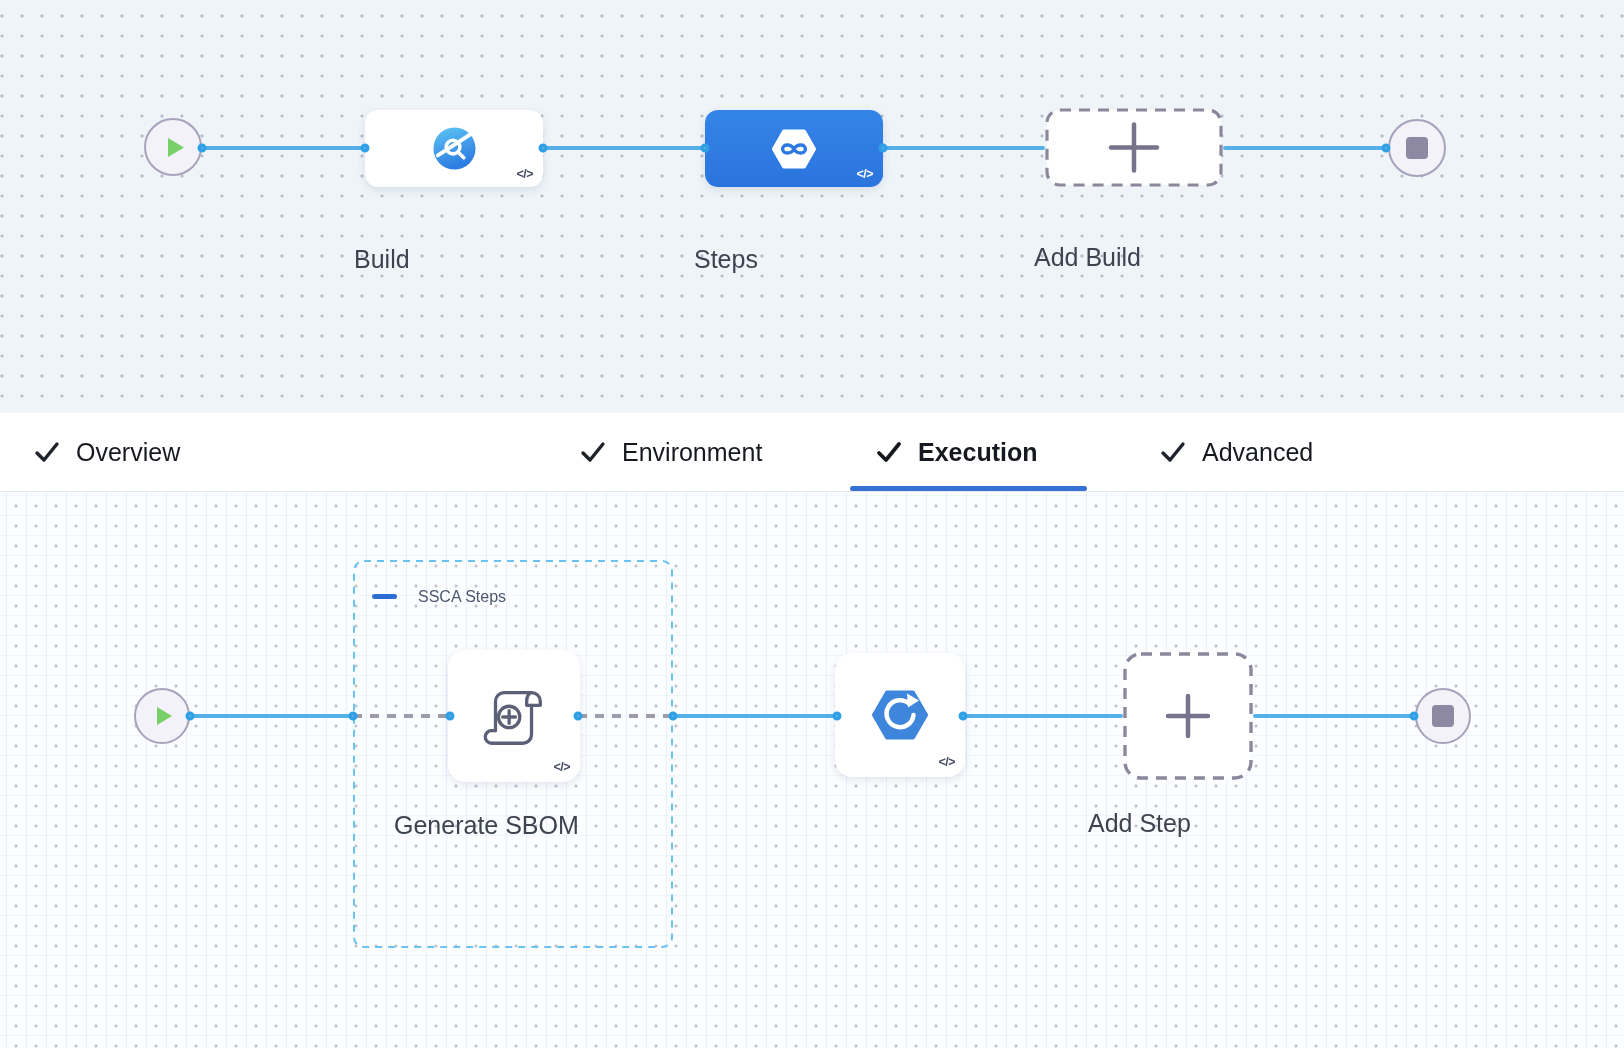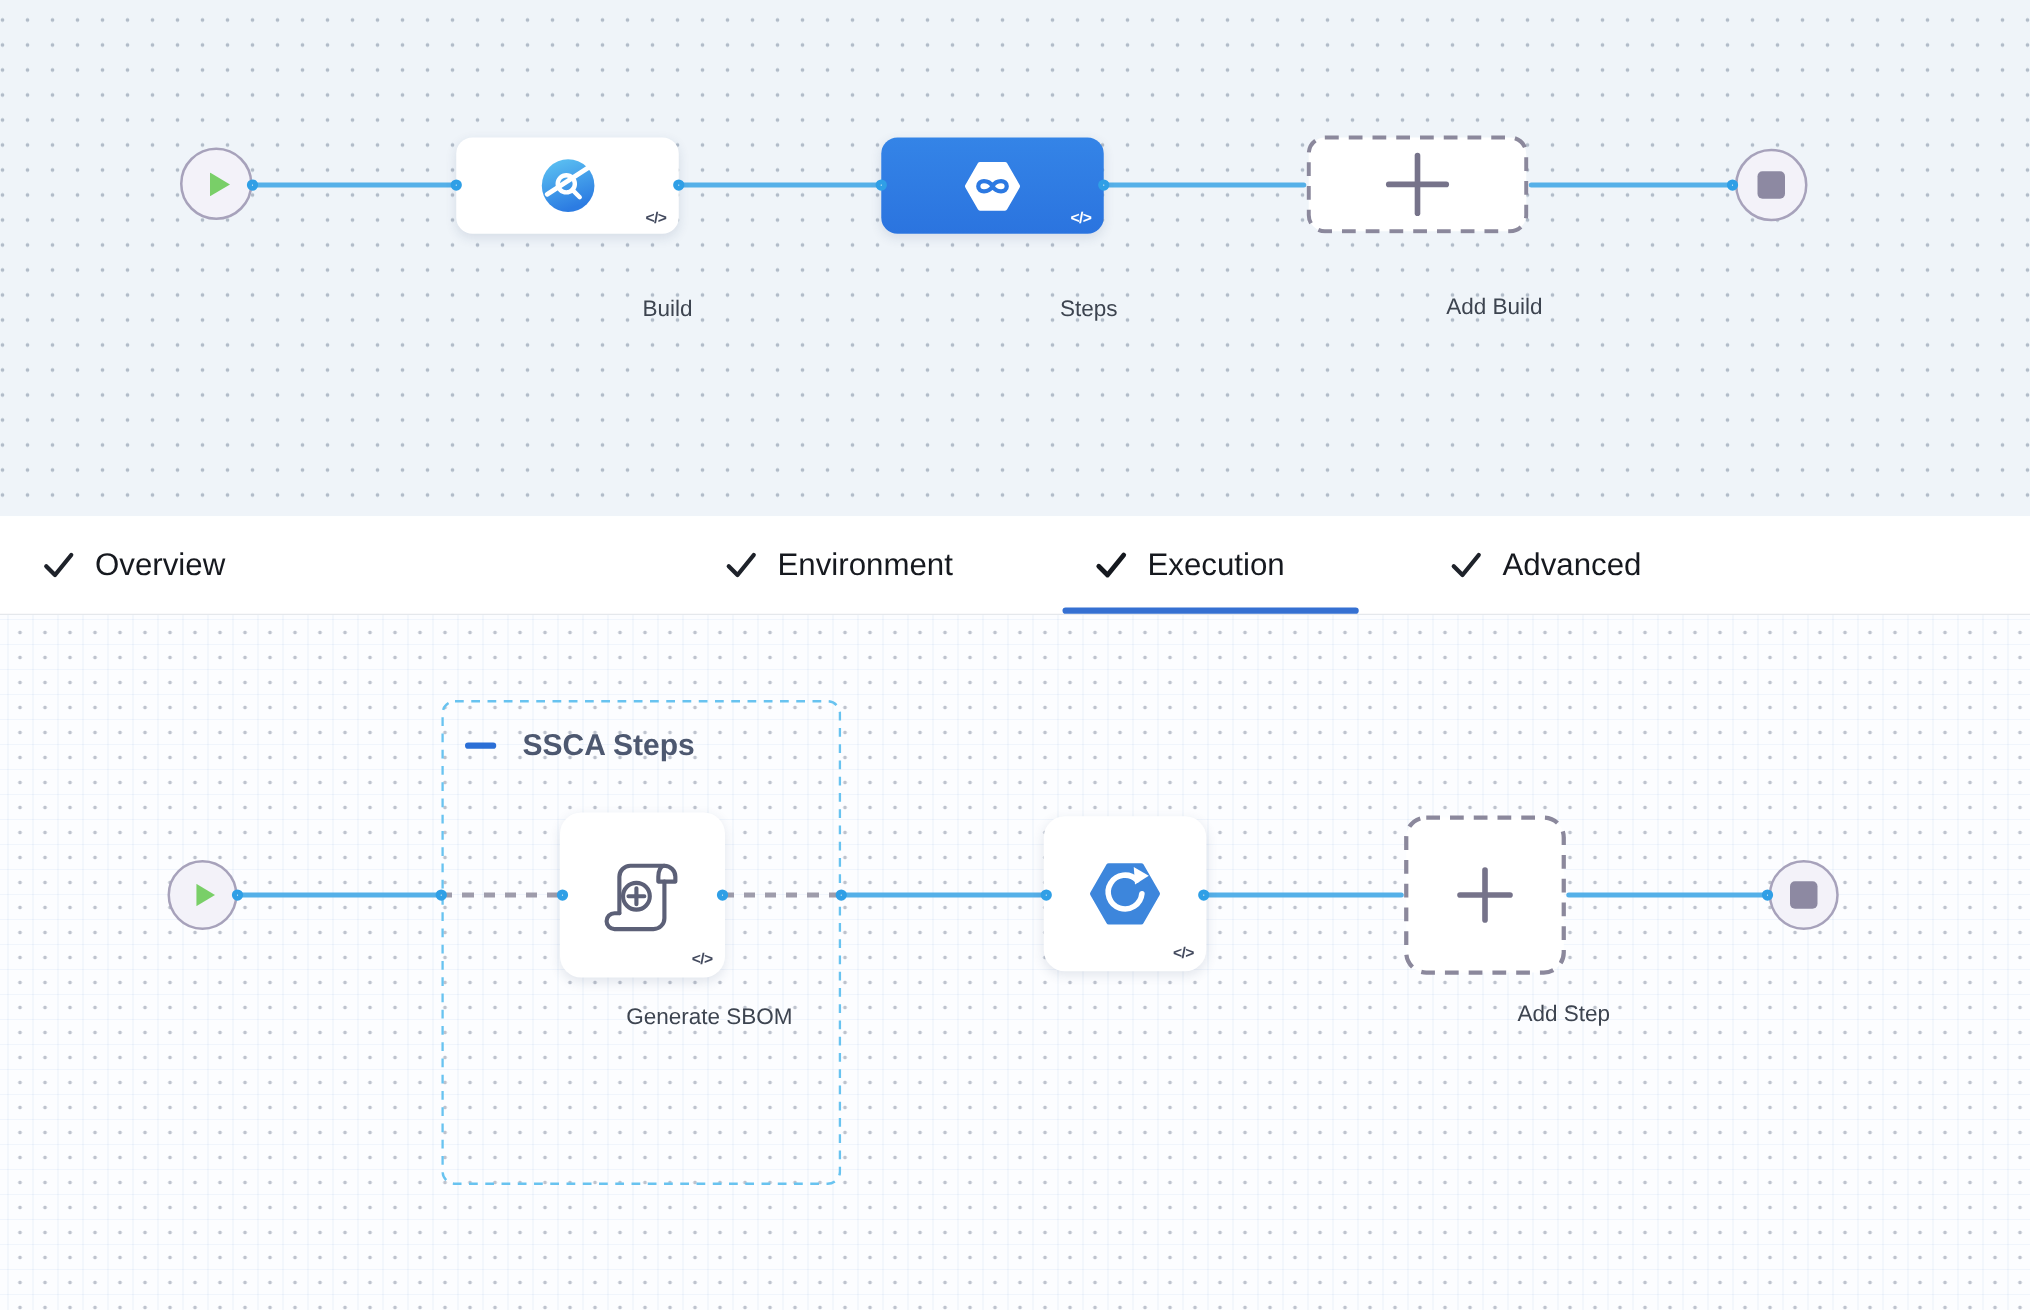--- a/index.html
+++ b/index.html
@@ -34,33 +34,33 @@
 
   
   .stage-node { position:absolute; width:178px; height:77px; border-radius:13px; background:#fff;
     box-shadow:0 3px 9px rgba(35,55,95,.12); display:flex; align-items:center; justify-content:center; }
   .stage-node.selected { background:linear-gradient(180deg,#3484e7,#2b74df); }
   .step-node { position:absolute; background:#fff; border-radius:17px;
     box-shadow:0 3px 9px rgba(35,55,95,.12); display:flex; align-items:center; justify-content:center; }
   .code-chip { position:absolute; right:10px; bottom:6px; font-size:12.5px; font-weight:700;
     color:#434a5e; letter-spacing:-.5px; }
   .code-chip.light { color:#fff; }
-  .node-label { position:absolute; font-size:18px; color:#3d4450; text-align:right; line-height:30px; }
+  .node-label { position:absolute; font-size:25px; color:#3d4450; text-align:left; line-height:30px;margin-top:12px; }
   .dashed-node { position:absolute; }
 
   
   .group-minus { position:absolute; width:25px; height:5px; border-radius:2.5px; background:#2b6fd6; cursor:pointer; }
-  .group-label { position:absolute; font-size:24px; color:#4d5870; line-height:30px;font-weight:bold; }
+  .group-label { position:absolute; font-size:16px; color:#4d5870; line-height:30px; }
 
   
   .tabbar { position:absolute; left:0; top:413px; width:1624px; height:79px; background:#fff;
     border-bottom:1px solid #e5e8ec; z-index:10; }
   .tab { position:absolute; top:0; height:100%; display:flex; align-items:center; gap:16px;
     font-size:25px; color:#16191f; font-weight:400; cursor:pointer; }
-  .tab.active { font-weight:400; }
+  .tab.active { font-weight:700; }
   .tab-underline { position:absolute; bottom:0; height:5px; border-radius:3px; background:#3570d2; }
   .check { width:26px; height:26px; flex:0 0 auto; }
 </style>
 </head>
 <body>
 
 <div class="app">
 
   <div class="canvas canvas-top">
 

